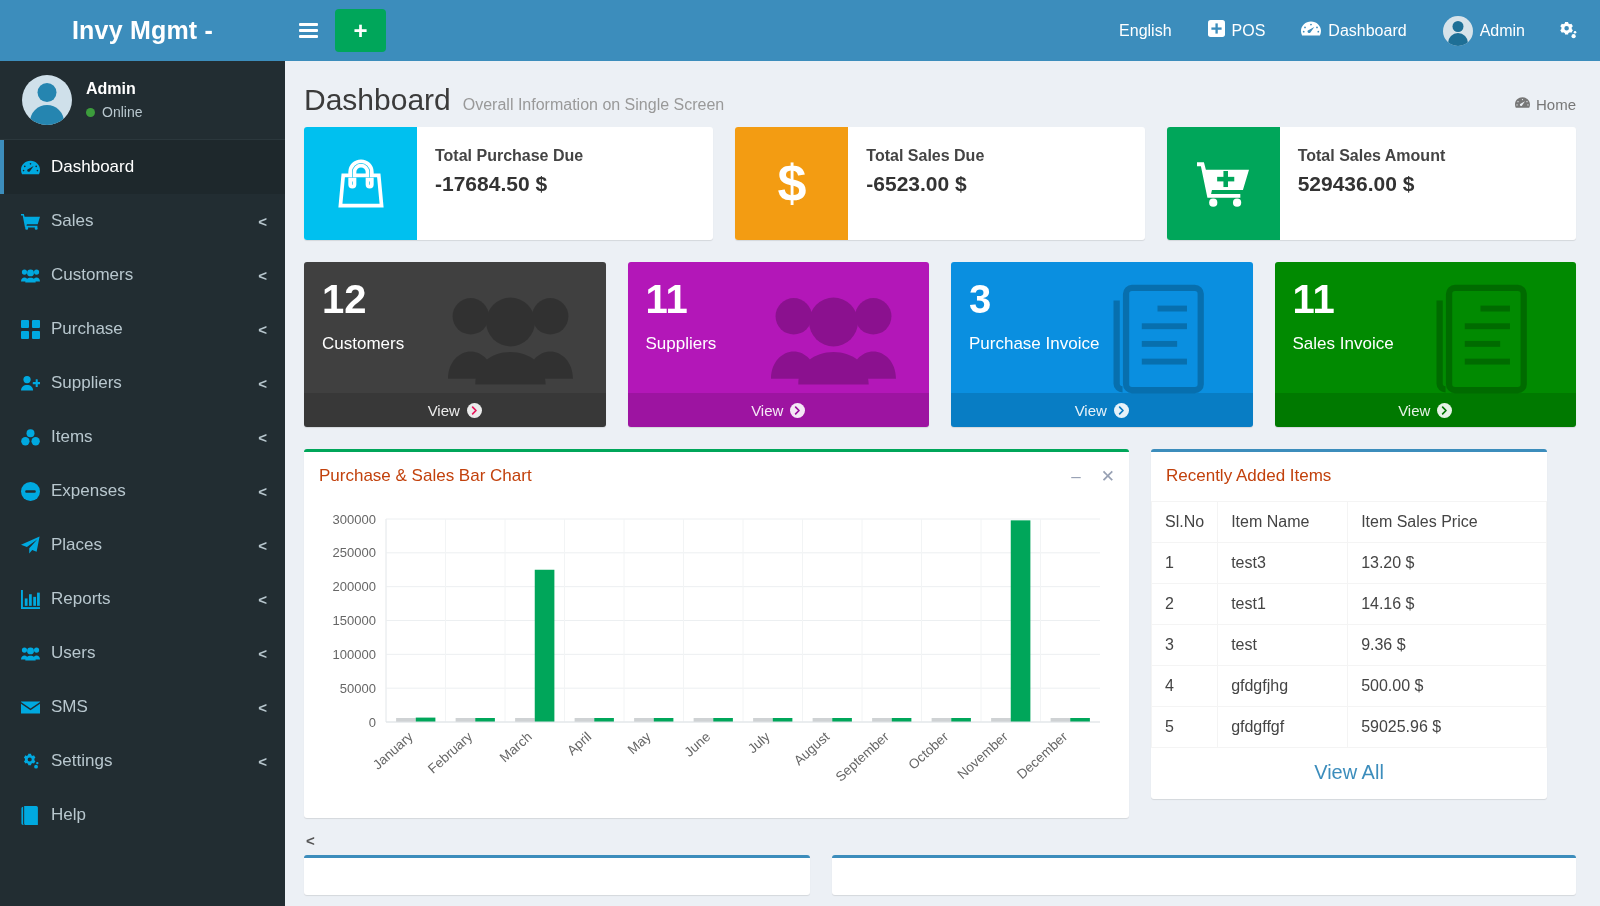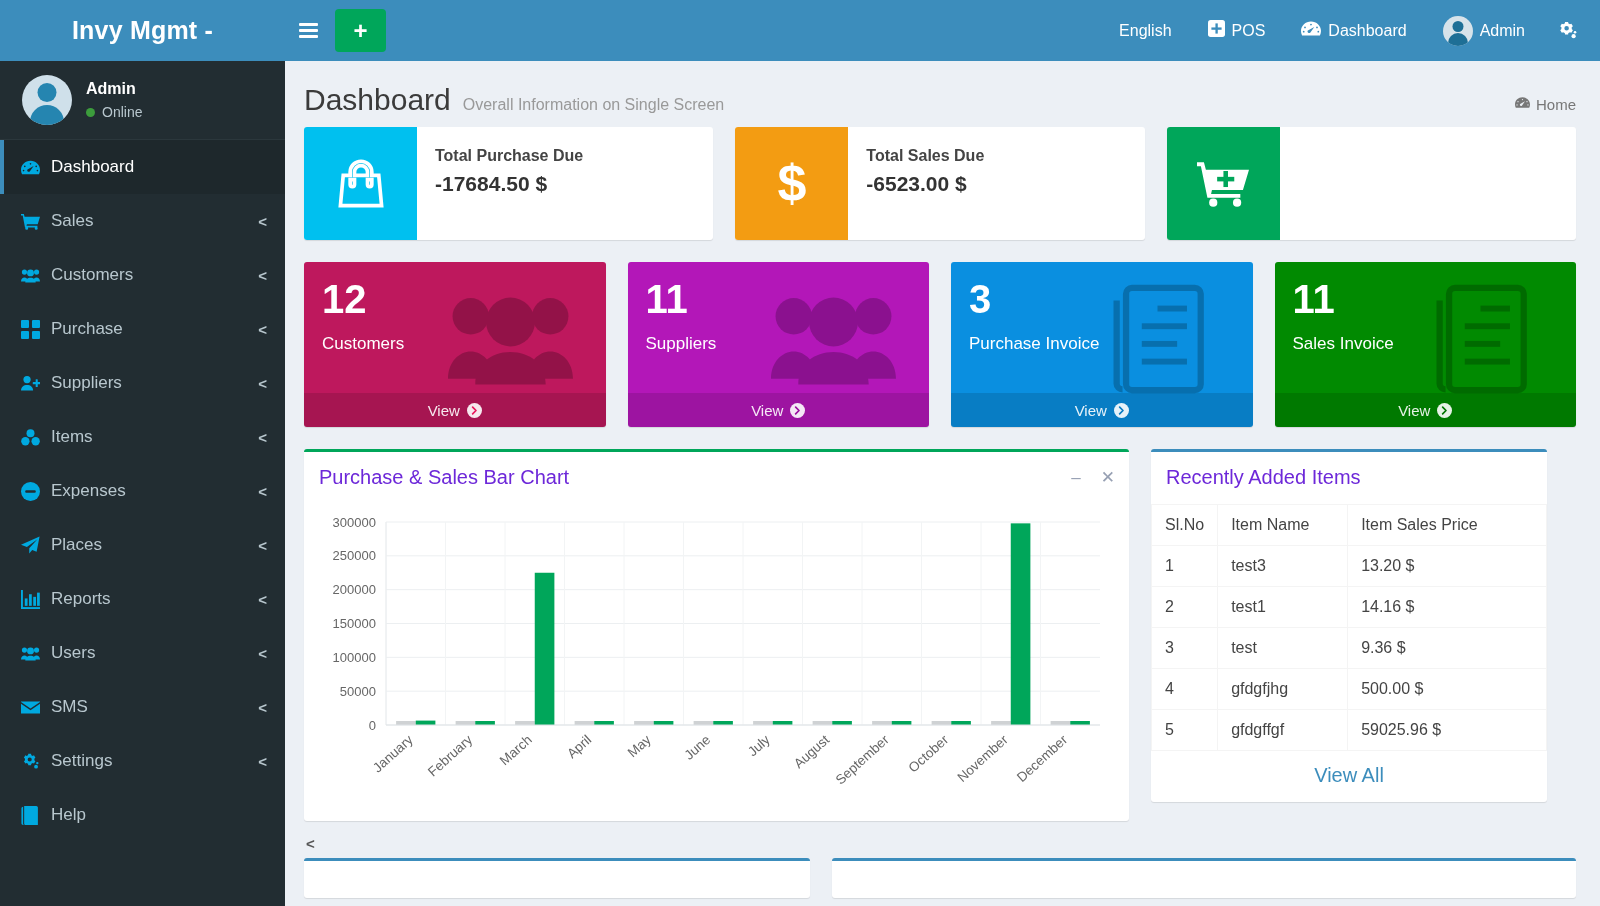--- a/index.html
+++ b/index.html
@@ -156,21 +156,21 @@
   .panels { display: flex; gap: 22px; padding: 22px 24px 0 19px; align-items: flex-start; }
   .box {
     background: #fff; border-radius: 3px; border-top: 3px solid #00a65a;
     box-shadow: 0 1px 1px rgba(0,0,0,.1);
   }
   .box.blue-top { border-top-color: #3c8dbc; }
   .box-header {
     display: flex; align-items: center; padding: 14px 14px 14px 15px;
     border-bottom: 1px solid transparent;
   }
-  .box-title { font-size: 20px; color: #6d28d9; font-weight: normal; }
+  .box-title { font-size: 17px; color: #c2410c; font-weight: normal; }
   .box-tools { margin-left: auto; display: flex; align-items: center; gap: 20px; color: #97a0b3; }
   .box-tools span { cursor: pointer; font-size: 17px; line-height: 1; }
 
   .chart-box { width: 825px; }
   .chart-area { padding: 6px 14px 10px 10px; height: 317px; position: relative; }
 
   .items-box { width: 396px; }
   .items-table { width: 100%; border-collapse: collapse; font-size: 16px; color: #444; }
   .items-table th, .items-table td {
     border: 1px solid #f4f4f4; padding: 11px 13px; text-align: left; font-weight: normal;
@@ -444,25 +444,29 @@
       <div class="info-box">
         <div class="ib-icon" style="background:#00a65a">
           <svg viewBox="0 0 24 24">
               <path d="M0 2h3.2l.9 3.4H24l-2.8 9.4H6.9l-.4 1.8H20v1.8H4.8L1.8 3.8H0V2z"></path>
               <circle cx="7.5" cy="20.6" r="1.9"></circle>
               <circle cx="18.5" cy="20.6" r="1.9"></circle>
               <rect x="12.2" y="6" width="2.1" height="7.4" fill="#00a65a"></rect>
               <rect x="9.3" y="8.7" width="7.9" height="2.1" fill="#00a65a"></rect>
             </svg>
         </div>
+        <div class="ib-body">
+          <div class="ib-text">Total Sales Amount</div>
+          <div class="ib-number">529436.00 $</div>
+        </div>
       </div>
     </div>
 
     <div class="row" style="margin-top:22px">
-      <div class="small-box" style="background:#be185d">
+      <div class="small-box" style="background:#404040">
         <div class="sb-art">
           <svg viewBox="0 0 22 16">
               <circle cx="4" cy="4" r="3.2"></circle>
               <circle cx="18" cy="4" r="3.2"></circle>
               <circle cx="11" cy="5" r="4.3"></circle>
               <path d="M0 15c0-3 2-4.8 4-4.8S8 12 8 15H0zm14 0c0-3 2-4.8 4-4.8s4 1.8 4 4.8h-8zM4.8 16c0-3.6 2.8-5.7 6.2-5.7s6.2 2.1 6.2 5.7H4.8z"></path>
             </svg>
         </div>
         <div class="sb-inner">
           <div class="sb-number">12</div>

